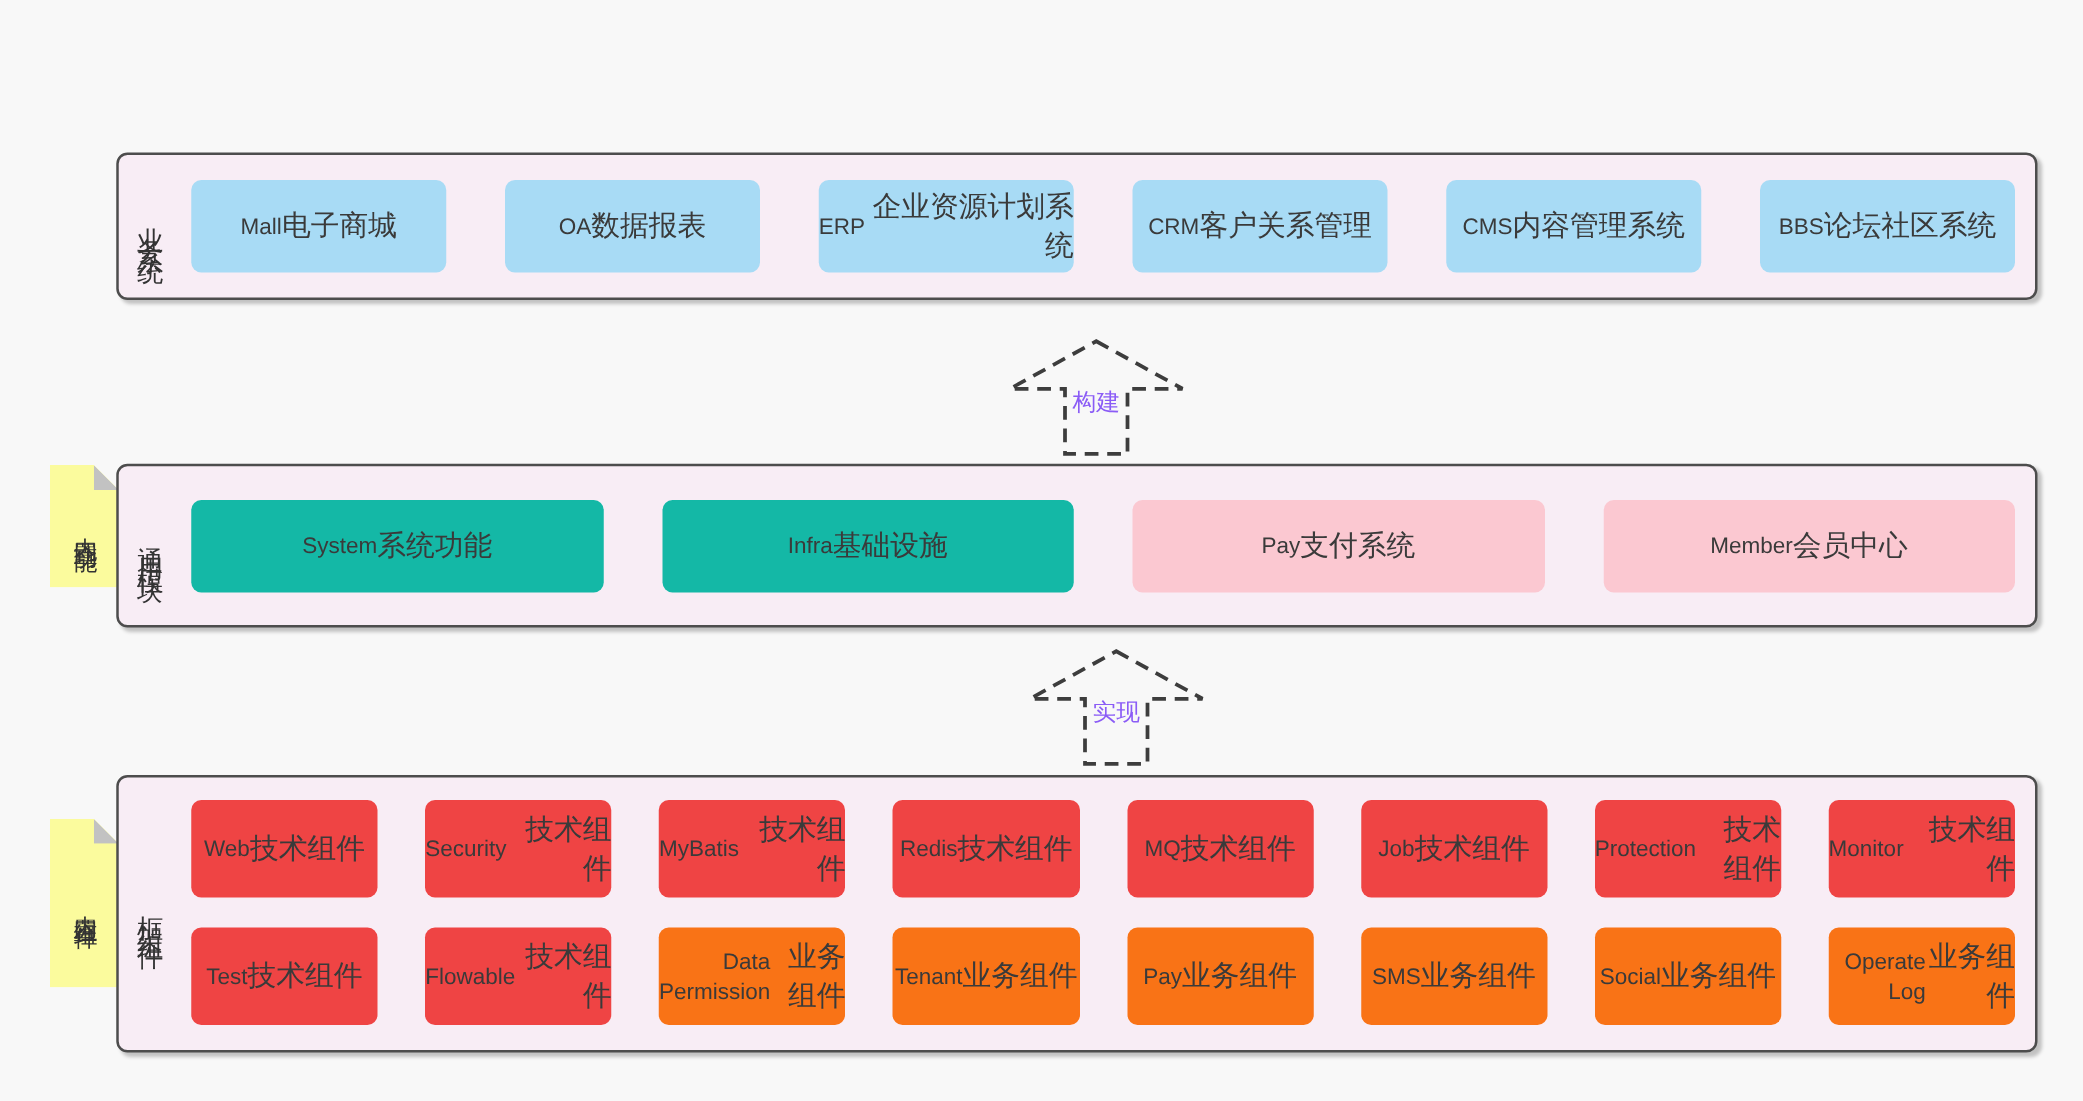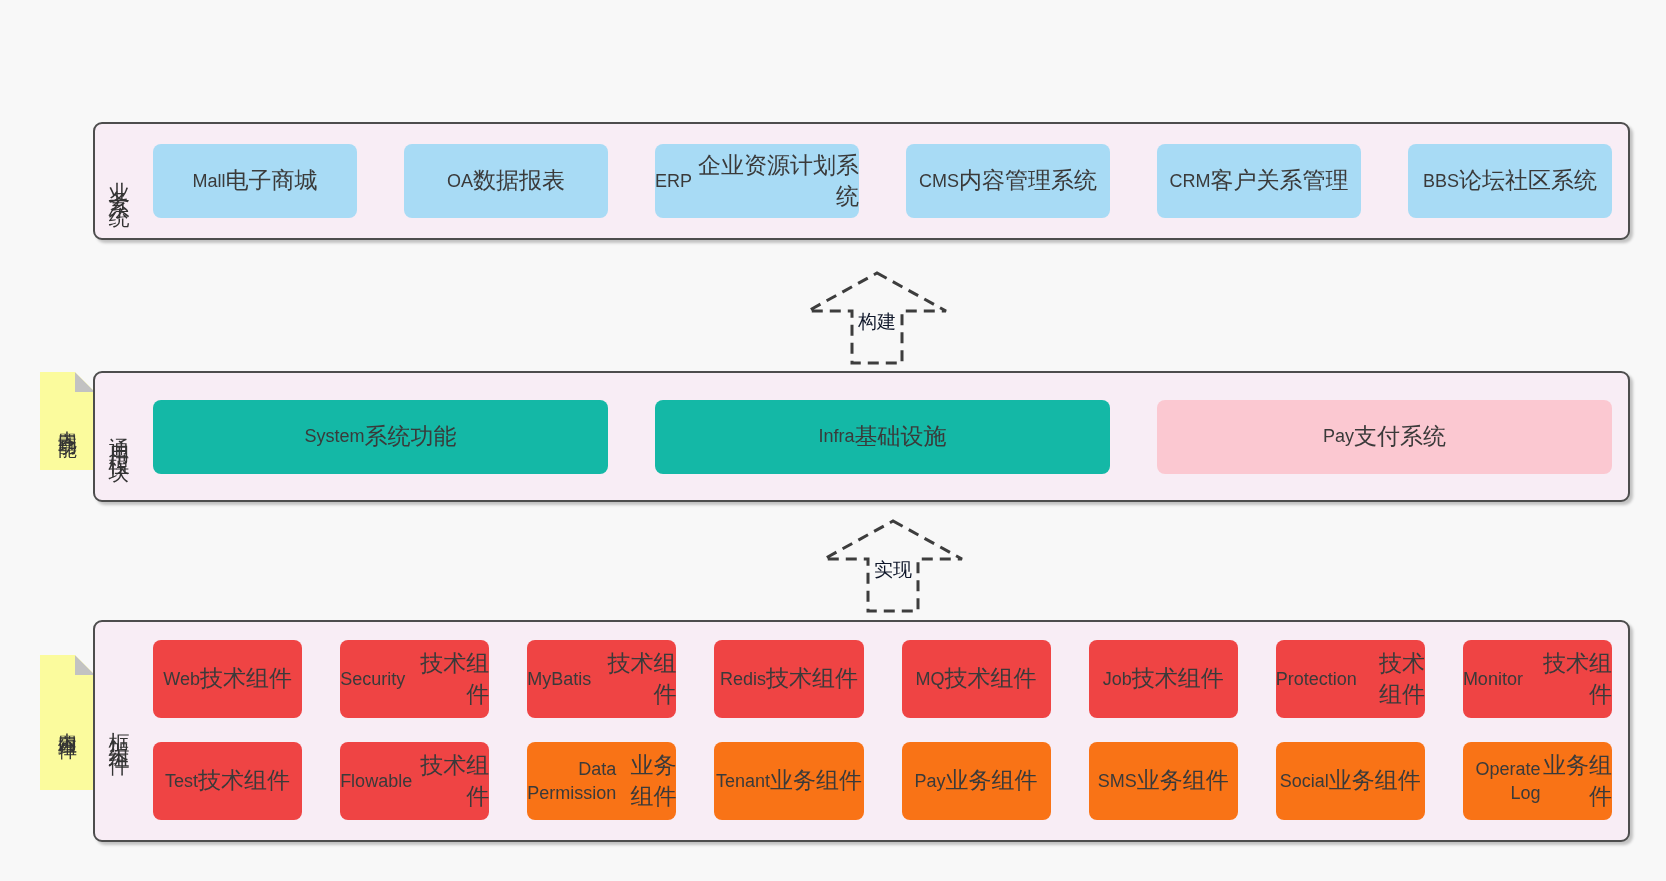--- a/index.html
+++ b/index.html
@@ -65,21 +65,21 @@
     font-size:19px;letter-spacing:3px;color:#333;
   }
 
   
   .arrow{position:absolute;width:146px;height:96px;z-index:1;}
   #arrow-build{left:804px;top:270px;}
   #arrow-impl{left:820px;top:518px;text-align:right;}
   .arrow svg{position:absolute;inset:0;width:100%;height:100%;}
   .arrow-label{
     position:absolute;left:50%;top:38px;transform:translateX(-50%);
-    background:#f8f8f8;padding:1px 3px;font-size:19px;color:#0f172a;white-space:nowrap;
+    background:#f8f8f8;padding:1px 3px;font-size:19px;color:#8b5cf6;white-space:nowrap;
   }
 </style>
 </head>
 <body>
 
 <div class="canvas">
 
   <div class="note" id="note-modules">
     <div class="note-fold"></div>
     <div class="note-label">内置功能</div>
@@ -111,26 +111,26 @@
       </div>
       <div class="box blue">
         <div class="en">OA</div>
         <div class="zh">数据报表</div>
       </div>
       <div class="box blue">
         <div class="en">ERP</div>
         <div class="zh">企业资源计划系统</div>
       </div>
       <div class="box blue">
+        <div class="en">CRM</div>
+        <div class="zh">客户关系管理</div>
+      </div>
+      <div class="box blue">
         <div class="en">CMS</div>
         <div class="zh">内容管理系统</div>
-      </div>
-      <div class="box blue">
-        <div class="en">CRM</div>
-        <div class="zh">客户关系管理</div>
       </div>
       <div class="box blue">
         <div class="en">BBS</div>
         <div class="zh">论坛社区系统</div>
       </div>
     </div>
   </div>
 
   <div class="layer" id="layer-modules">
     <div class="layer-label">通用模块</div>
@@ -140,20 +140,24 @@
         <div class="zh">系统功能</div>
       </div>
       <div class="box red">
         <div class="en">Infra</div>
         <div class="zh">基础设施</div>
       </div>
       <div class="box pink">
         <div class="en">Pay</div>
         <div class="zh">支付系统</div>
       </div>
+      <div class="box pink">
+        <div class="en">Member</div>
+        <div class="zh">会员中心</div>
+      </div>
     </div>
   </div>
 
   <div class="layer" id="layer-components">
     <div class="layer-label">框架组件</div>
     <div class="comp-area">
       <div class="comp-row">
         <div class="box gdark">
           <div class="en">Web</div>
           <div class="zh">技术组件</div>

